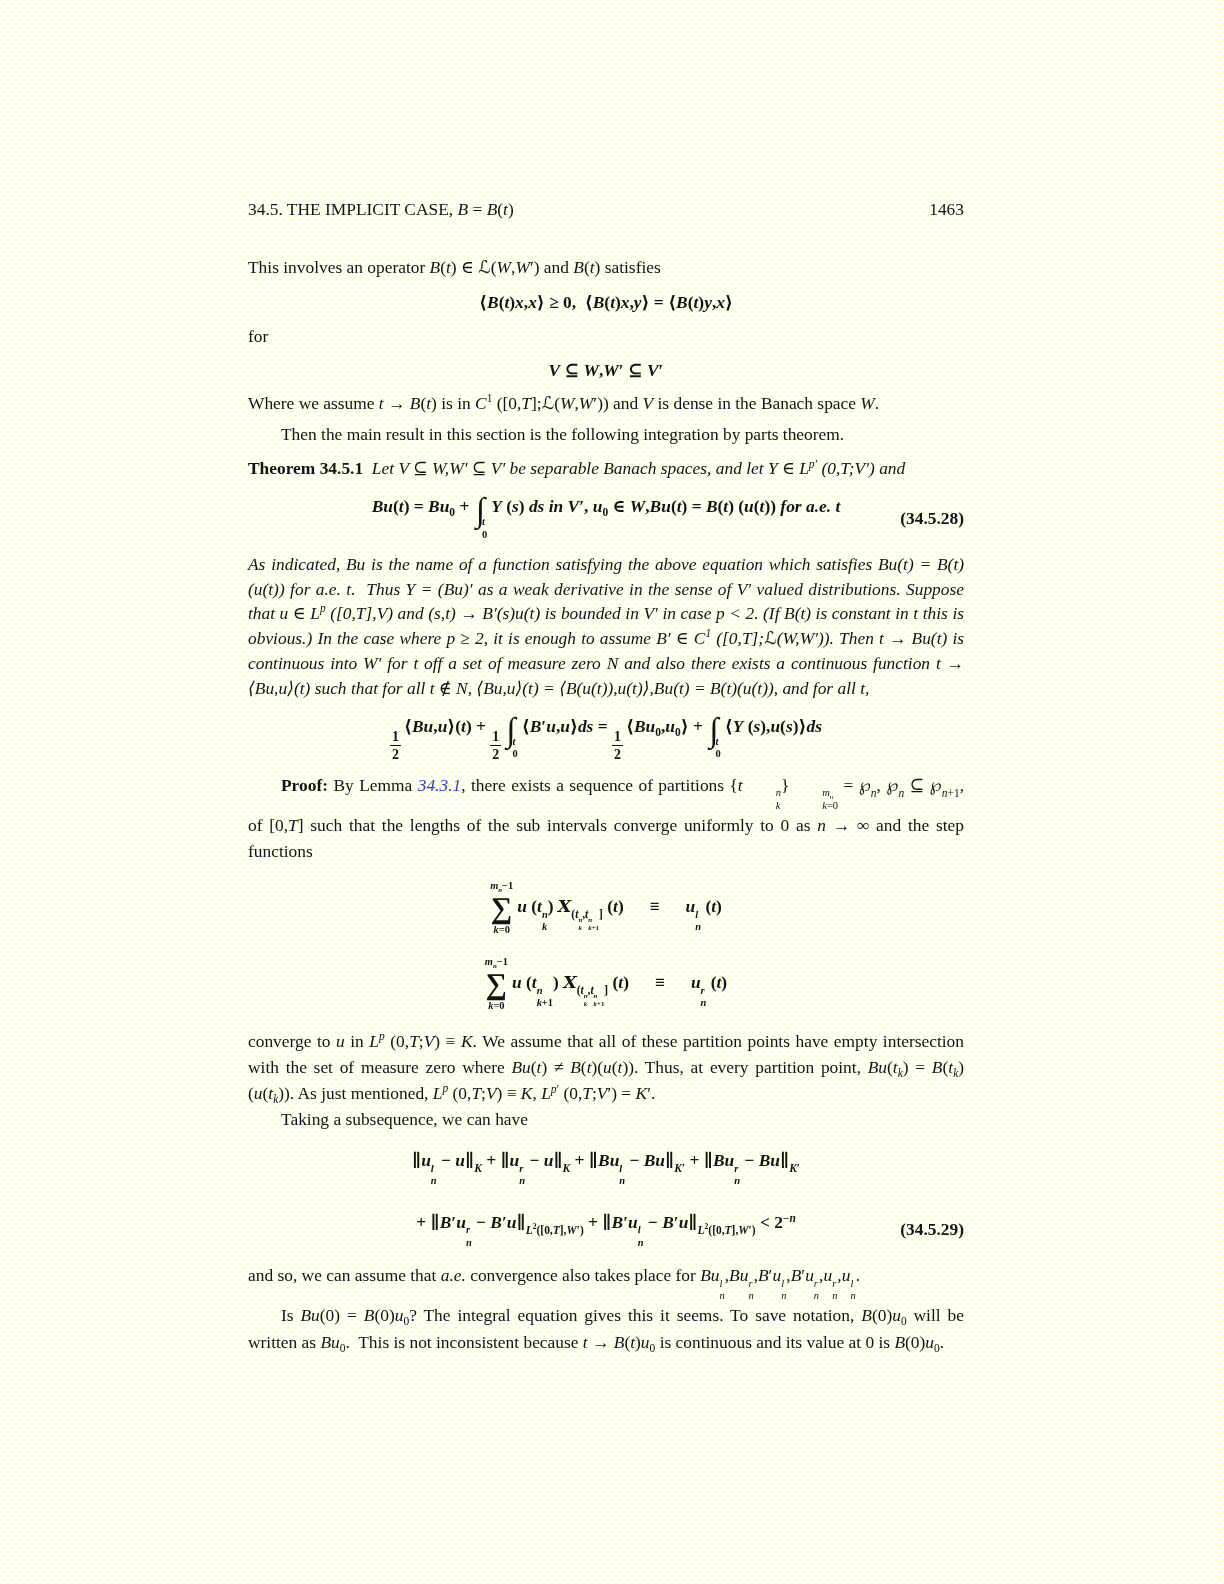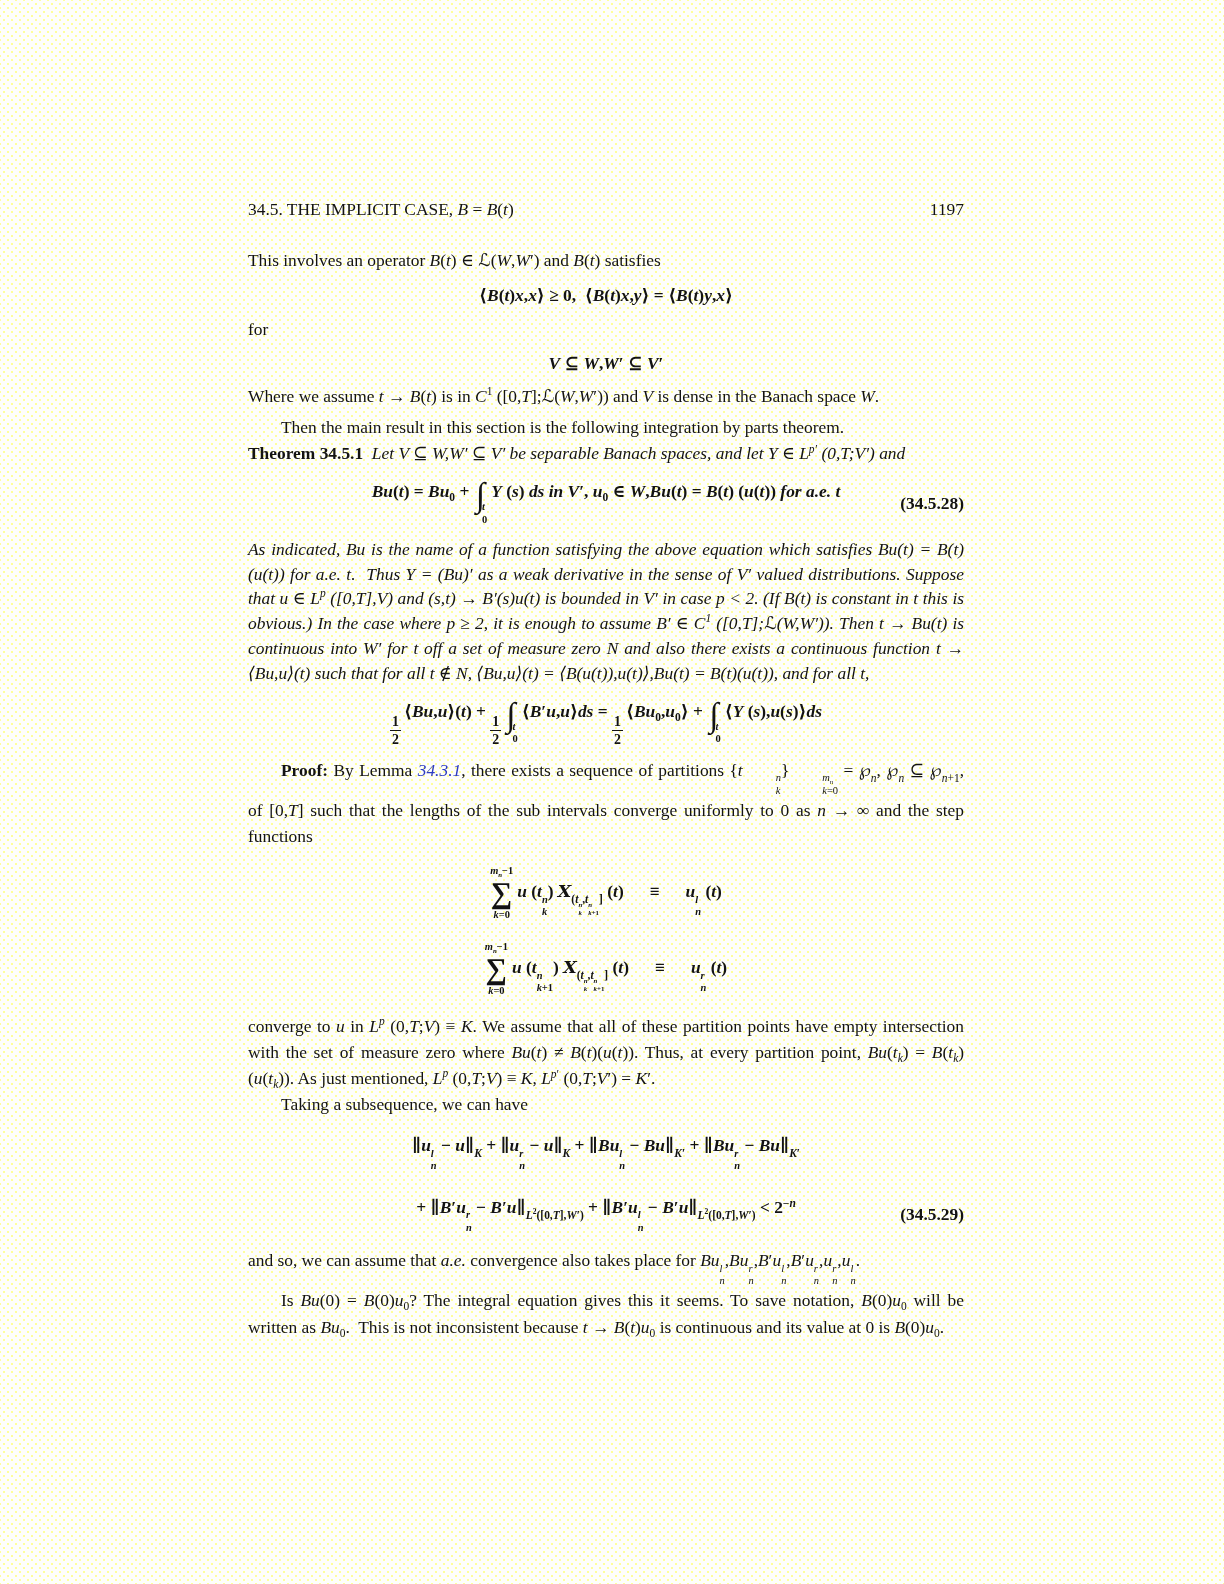--- a/index.html
+++ b/index.html
@@ -14,34 +14,34 @@
     background-position:0 0, 4px 4px;
     font-family:"Liberation Serif","DejaVu Serif","DejaVu Sans",serif;
     color:#131313;
     overflow:hidden;
   }
   .content {
     position:absolute; left:248px; top:196px; width:716px;
     font-size:17.4px; line-height:26.2px;
     text-align:justify;
   }
-  .hdr { display:flex; justify-content:space-between; margin-bottom:25px; }
+  .hdr { display:flex; justify-content:space-between; margin-bottom:32px; }
   p { margin:0; }
   .indent { text-indent:33px; }
   .disp { text-align:center; position:relative; font-style:normal;font-weight:bold; }
   .d-bilinear { margin:9px 0 7px; }
   .d-spaces  { margin:8px 0 7px; }
   .d-main    { margin:13px 0 11px; }
   .d-parts   { margin:13px 0 8px; }
   .d-sum1    { margin:15px 0 10px; }
   .d-sum2    { margin:19px 0 15px; }
   .d-n1      { margin:15px 0 0; }
   .d-n2      { margin:21px 0 13px; }
   .mt-s  { margin-top:5px; }
-  .thm { font-style:italic; line-height:24.8px; margin-top:1px; }
+  .thm { font-style:italic; line-height:24.8px; margin-top:9px; }
   .thm .tlabel { font-style:normal; font-weight:bold; }
   .thm .disp { font-style:normal; }
   .tag { position:absolute; right:0; top:50%; transform:translateY(-50%); font-style:normal; }
   a { color:#2e3cc0; text-decoration:none; cursor:pointer;font-style:italic; }
   b { font-weight:bold; }
   sup, sub { font-size:66%; line-height:0; }
   .sup { font-size:66%; vertical-align:0.55em; line-height:0; }
   .sub { font-size:66%; vertical-align:-0.55em; line-height:0; }
   .bigint { display:inline-block; font-size:34px; line-height:28px; vertical-align:-9px; font-style:normal; margin-left:2px; }
   .stk { display:inline-flex; flex-direction:column; align-items:flex-start; font-size:60%; line-height:1.18; vertical-align:-0.55em; text-align:left; }
@@ -55,21 +55,21 @@
   .scr { font-family:"DejaVu Serif",serif; }
 </style>
 </head>
 <body>
 
 <div class="page">
   <div class="content">
 
     <div class="hdr">
       <span>34.5. THE IMPLICIT CASE, <i>B</i> = <i>B</i>(<i>t</i>)</span>
-      <span>1197</span>
+      <span>1463</span>
     </div>
 
     <p>This involves an operator <i>B</i>(<i>t</i>) ∈ ℒ(<i>W</i>,<i>W</i>′) and <i>B</i>(<i>t</i>) satisfies</p>
 
     <div class="disp d-bilinear">⟨<i>B</i>(<i>t</i>)<i>x</i>,<i>x</i>⟩ ≥ 0,&nbsp; ⟨<i>B</i>(<i>t</i>)<i>x</i>,<i>y</i>⟩ = ⟨<i>B</i>(<i>t</i>)<i>y</i>,<i>x</i>⟩</div>
 
     <p>for</p>
 
     <div class="disp d-spaces"><i>V</i> ⊆ <i>W</i>,<i>W</i>′ ⊆ <i>V</i>′</div>
 

